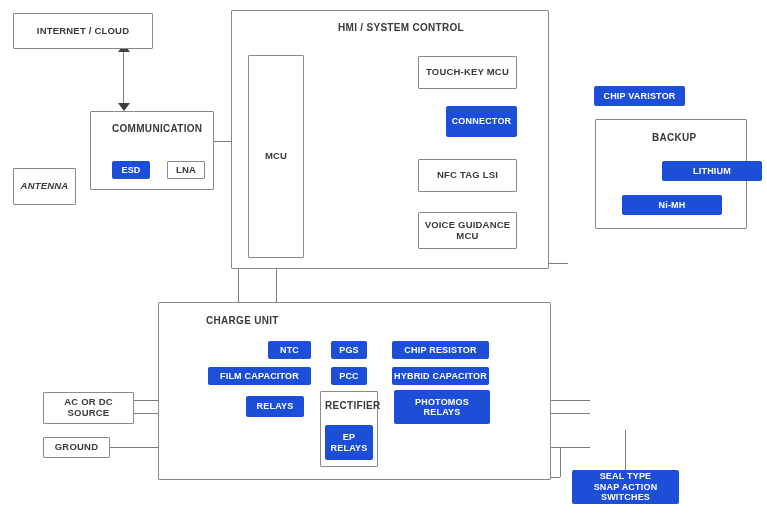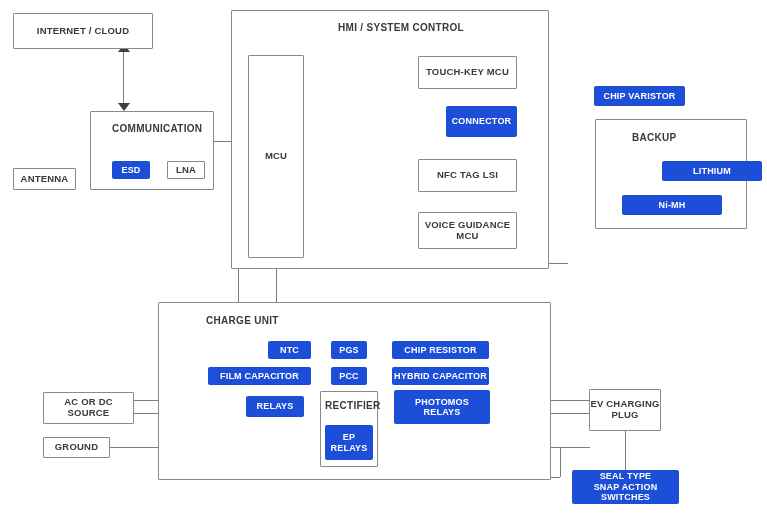--- a/index.html
+++ b/index.html
@@ -117,30 +117,30 @@
   <div class="wire wire-v" style="left:160px; top:447px; height:30px;"></div>
   <div class="wire wire-h" style="left:160px; top:477px; width:400px;"></div>
   <div class="wire wire-v" style="left:560px; top:447px; height:30px;"></div>
 
   <div class="wire wire-v" style="left:625px; top:430px; height:40px;"></div>
 
   <div class="panel" style="left:231px; top:10px; width:318px; height:259px;"></div>
   <div class="panel-title" style="left:338px; top:22px;">HMI / SYSTEM CONTROL</div>
 
   <div class="panel" style="left:595px; top:119px; width:152px; height:110px;"></div>
-  <div class="panel-title" style="left:632px; top:132px;">BACKUP</div>
+  <div class="panel-title" style="left:652px; top:132px;">BACKUP</div>
 
   <div class="panel" style="left:158px; top:302px; width:393px; height:178px;"></div>
   <div class="panel-title" style="left:206px; top:315px;">CHARGE UNIT</div>
 
   <div class="node box-outline" style="left:13px; top:13px; width:140px; height:36px;">
     <span>INTERNET / CLOUD</span>
   </div>
 
-  <div class="node box-outline" style="left:13px; top:168px; width:63px; height:22px;">
+  <div class="node box-outline" style="left:13px; top:168px; width:63px; height:37px;font-style:italic;">
     <span>ANTENNA</span>
   </div>
 
   <div class="panel" style="left:90px; top:111px; width:124px; height:79px;"></div>
   <div class="panel-title" style="left:112px; top:123px;">COMMUNICATION</div>
   <div class="node chip" style="left:112px; top:161px; width:38px; height:18px;">
     <span>ESD</span>
   </div>
   <div class="node box-outline" style="left:167px; top:161px; width:38px; height:18px;">
     <span>LNA</span>
@@ -222,23 +222,19 @@
 
   <div class="node box-outline two-line" style="left:43px; top:392px; width:91px; height:32px;">
     <span>AC OR DC
 SOURCE</span>
   </div>
 
   <div class="node box-outline" style="left:43px; top:437px; width:67px; height:21px;">
     <span>GROUND</span>
   </div>
 
-  <div class="node box-outline two-line" style="left:589px; top:389px; width:72px; height:42px;">
-    <span>EV CHARGING
-PLUG</span>
-  </div>
 
   <div class="node chip two-line" style="left:572px; top:470px; width:107px; height:34px;">
     <span>SEAL TYPE
 SNAP ACTION SWITCHES</span>
   </div>
 
 </div>
 
 </body></html>

